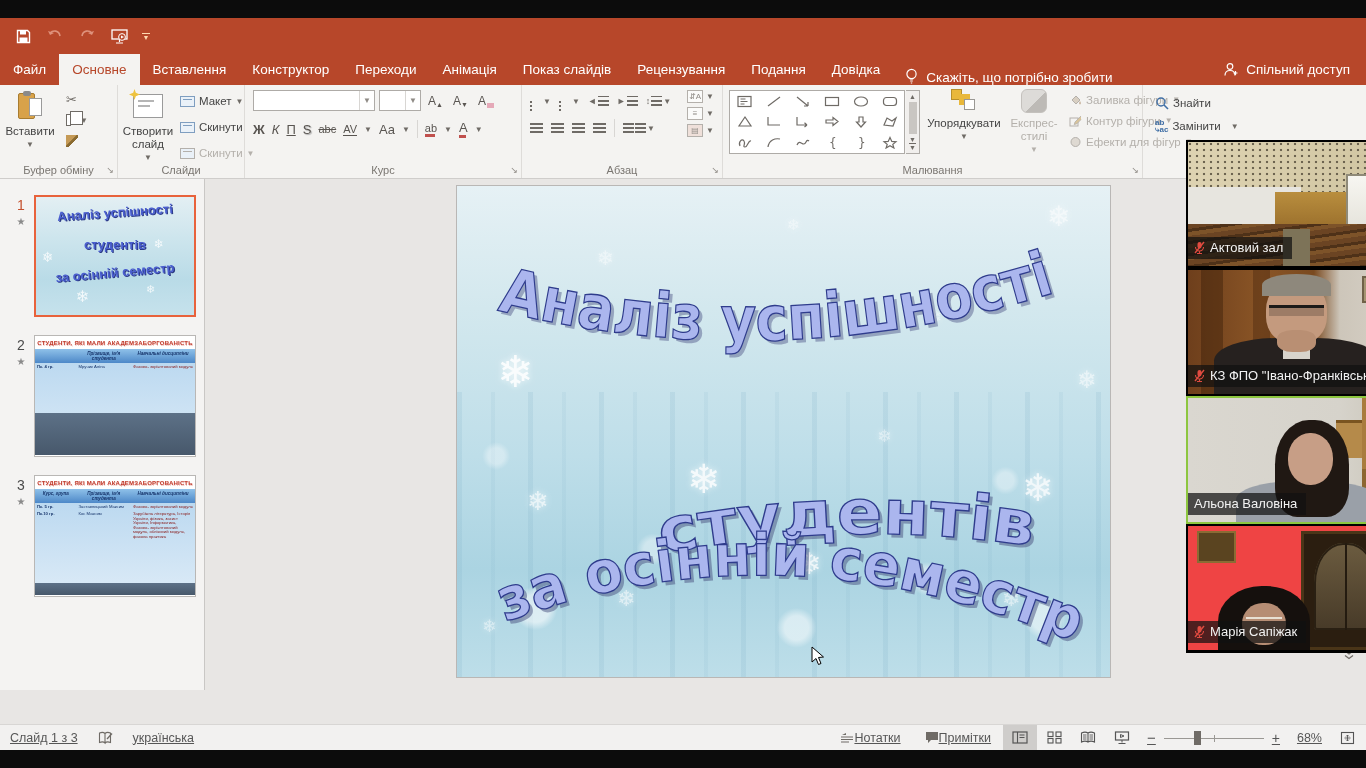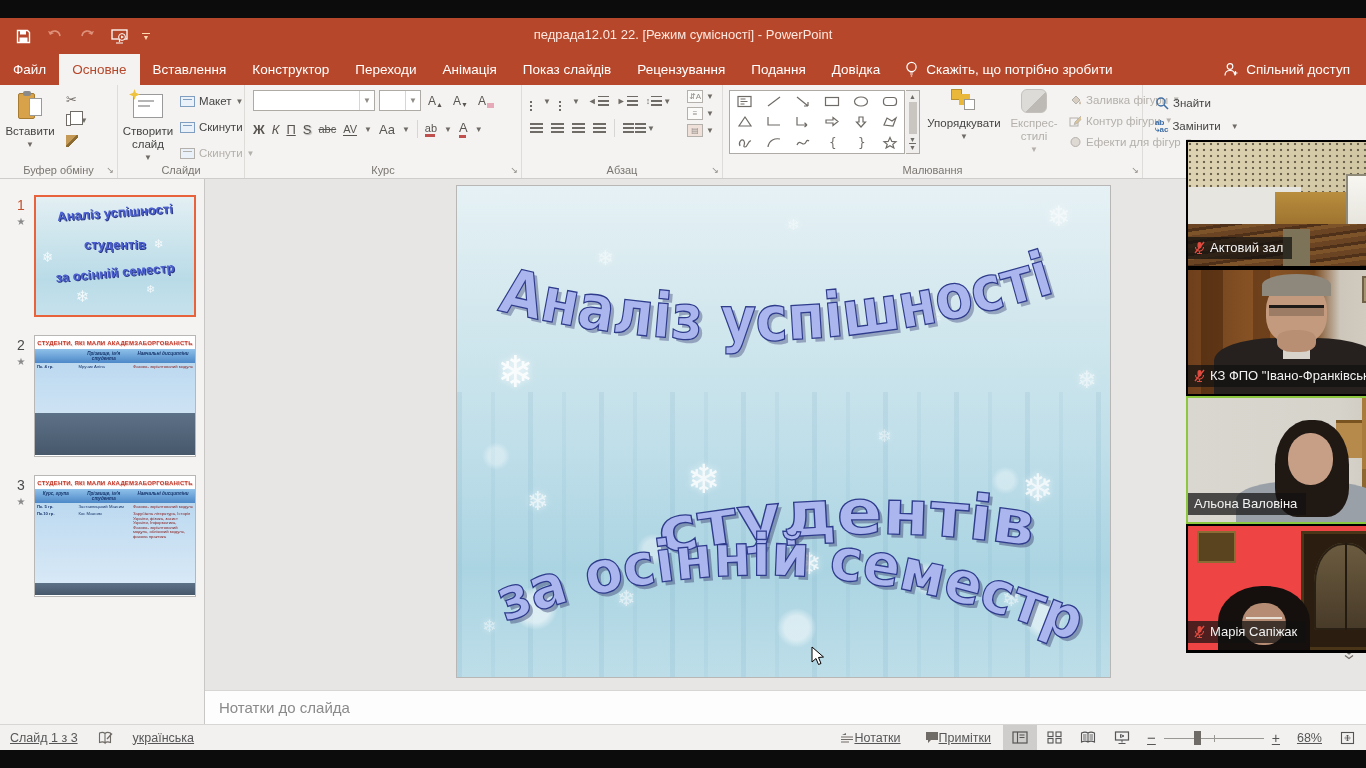--- a/index.html
+++ b/index.html
@@ -23,21 +23,21 @@
   .tb-title { position:absolute; left:50%; transform:translateX(-50%); top:9px; font-size:13px; color:#fde8e0; white-space:nowrap; }
   .tb-right { margin-left:auto; display:flex; align-items:center; height:100%; }
   .signin-btn { background:#efb09a; color:#5e2512; font-size:12.5px; padding:5px 14px; margin-right:20px; cursor:default; }
   .winbtn { width:46px; height:100%; display:flex; align-items:center; justify-content:center; color:#fbe4da; font-size:13px; }
   .winbtn svg { display:block; }
 
   
   .tabrow { position:absolute; left:0; top:54px; width:100%; height:31px; background:#b7472a; display:flex; align-items:stretch; color:#fff; font-size:13.5px; }
   .tab { display:flex; align-items:center; padding:0 13px; white-space:nowrap; }
   .tab.active { background:#f4f3f1; color:#b7472a; }
-  .tellme { display:flex; align-items:center; gap:8px; padding:0 12px; color:#fff; }
+  .tellme { display:flex; align-items:flex-end; gap:8px; padding:0 12px; color:#fff; }
   .share { margin-left:auto; display:flex; align-items:center; gap:7px; padding:0 16px; }
 
   
   .ribbon { position:absolute; left:0; top:85px; width:100%; height:94px; background:#f4f3f1; border-bottom:1px solid #cfcdcb; display:flex; color:#444; }
   .rgroup { position:relative; height:100%; border-right:1px solid #dedcd9; flex-shrink:0; }
   .rgroup-label { position:absolute; bottom:2px; left:0; right:0; text-align:center; font-size:11px; color:#7a7671; white-space:nowrap; }
   .dlg { position:absolute; right:3px; bottom:3px; font-size:9px; color:#8f8b86; line-height:9px; }
   .bigbtn { position:absolute; top:4px; width:56px; text-align:center; font-size:11.5px; color:#444; line-height:13px; }
   .bigbtn .bicon { height:34px; display:flex; align-items:center; justify-content:center; margin-bottom:2px; }
   .carat { font-size:8px; color:#6f6b66; }
@@ -277,21 +277,20 @@
             <path d="M8.5 10 v3 M5 14 h7" stroke="#fff" stroke-width="1.2"></path>
             <circle cx="11" cy="8" r="3.4" fill="#b7472a" stroke="#fff" stroke-width="1"></circle>
             <path d="M10 6.5 L13 8 L10 9.5 Z" fill="#fff"></path>
           </svg>
       </span>
       <span class="qat-more">
           <span class="bar"></span>
           <span class="chv">▼</span>
         </span>
     </div>
-    <div class="tb-title">педрада12.01 22. [Режим сумісності]  -  PowerPoint</div>
   </div>
 
   <div class="tabrow">
     <span class="tab">Файл</span>
     <span class="tab active">Основне</span>
     <span class="tab">Вставлення</span>
     <span class="tab">Конструктор</span>
     <span class="tab">Переходи</span>
     <span class="tab">Анімація</span>
     <span class="tab">Показ слайдів</span>
@@ -743,26 +742,20 @@
             <path d="M1 1 L5 4 L9 1 M1 5.5 L5 8.5 L9 5.5" fill="none" stroke="#6f6b66" stroke-width="1.2"></path>
           </svg>
       </div>
 
       <svg class="cursor" width="15" height="21" viewBox="0 0 15 21">
         <path d="M1 1 L1 16 L5 12.5 L7.5 18.5 L10 17.5 L7.5 11.5 L12.5 11 Z" fill="#fff" stroke="#000" stroke-width="1"></path>
       </svg>
     </div>
   </div>
 
-  <div class="notesbar">
-    <div class="notes-left"></div>
-    <div class="notes-main">
-      <span>Нотатки до слайда</span>
-    </div>
-  </div>
 
   <div class="statusbar">
     <div class="sb-left">
       <span class="sb-item">Слайд 1 з 3</span>
       <span class="sb-item">
         <svg width="15" height="14" viewBox="0 0 15 14">
             <path d="M1.5 2 C4 1, 6 1.5, 7 2.5 L7 12 C6 11, 4 10.5, 1.5 11.5 Z M7 2.5 C8 1.5, 10 1, 12.5 2 L12.5 11.5 C10 10.5, 8 11, 7 12" fill="none" stroke="#6f6b66" stroke-width="1.1"></path>
             <path d="M9 8 L14 2.5" stroke="#6f6b66" stroke-width="1.3"></path>
           </svg>
       </span>

